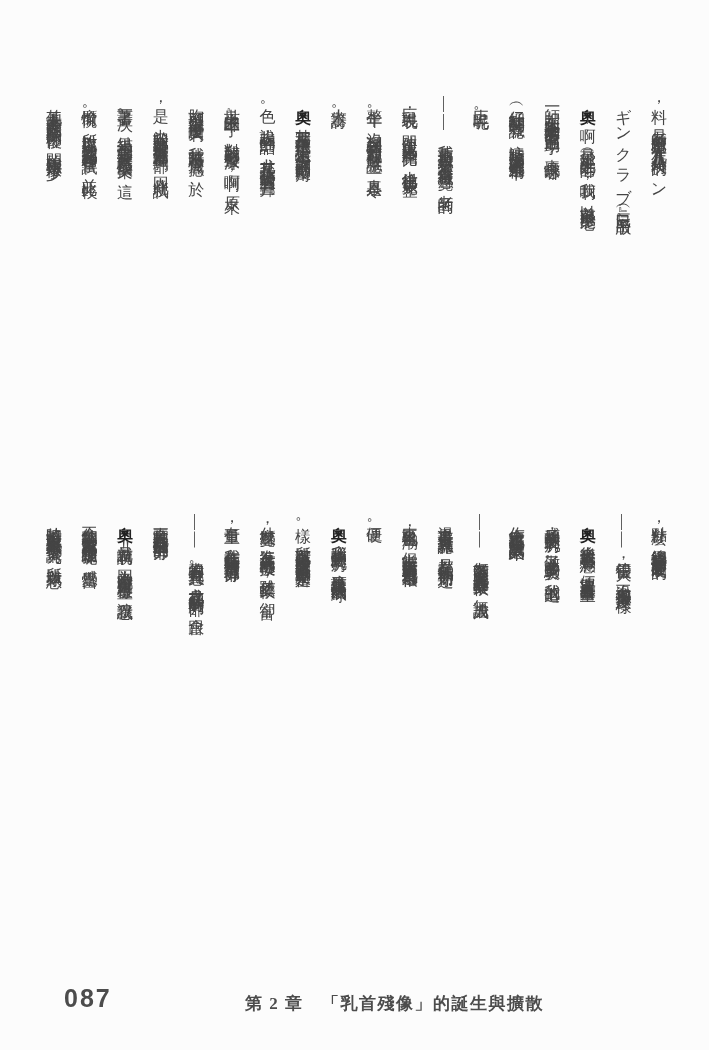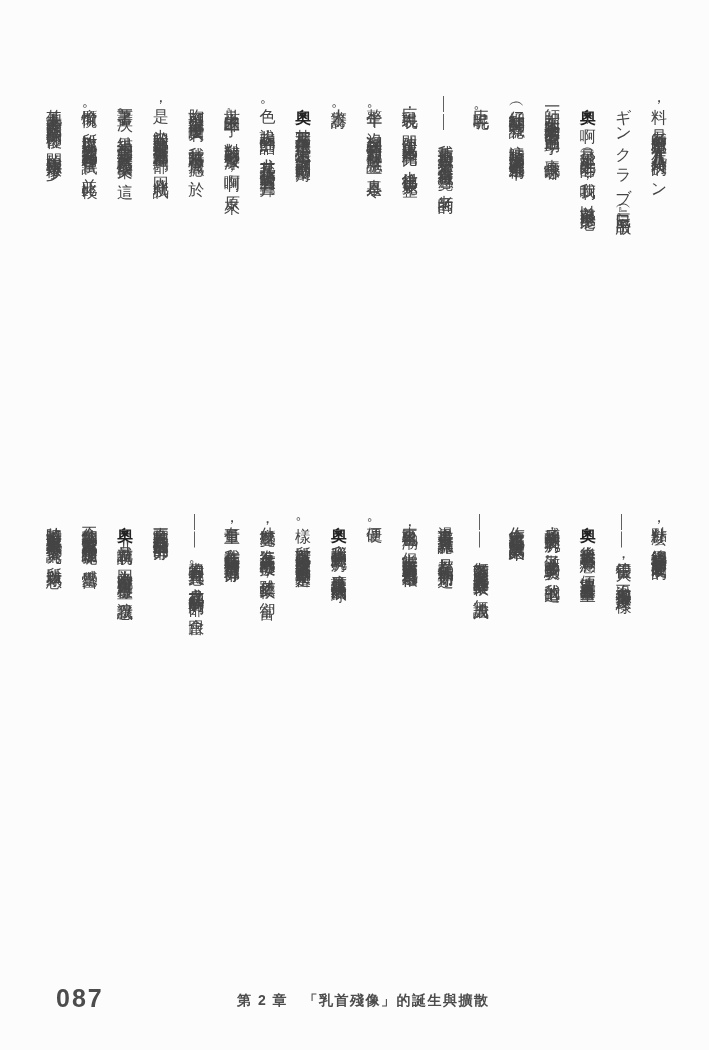--- a/index.html
+++ b/index.html
@@ -41,42 +41,42 @@
     white-space: nowrap;
   }
   b.speaker {
     font-weight: 700;
     color: #222222;
     font-family: "Liberation Sans", "DejaVu Sans", sans-serif;
   }
   
   .footer {
     position: absolute;
-    left: 0;
+    left: 8px;
     top: 984px;
     width: 587px;
     height: 40px;
   }
   .page-number {
     position: absolute;
     left: 56px;
     top: 0;
     font-family: "Liberation Sans", "DejaVu Sans", sans-serif;
     font-weight: 700;
     font-size: 25px;
     letter-spacing: 2px;
     color: #4c4c4c;
   }
   .chapter-title {
     position: absolute;
     left: 237px;
     top: 8px;
-    font-family: Liberation Sans, sans-serif;
+    font-family: Liberation Serif, serif;
     font-weight: 700;
-    font-size: 14px;
+    font-size: 17px;
     letter-spacing: 1.5px;
     color: #4c4c4c;
     white-space: nowrap;
     text-align: center;
   }
 </style>
 </head>
 <body>
 
 <div class="page">

